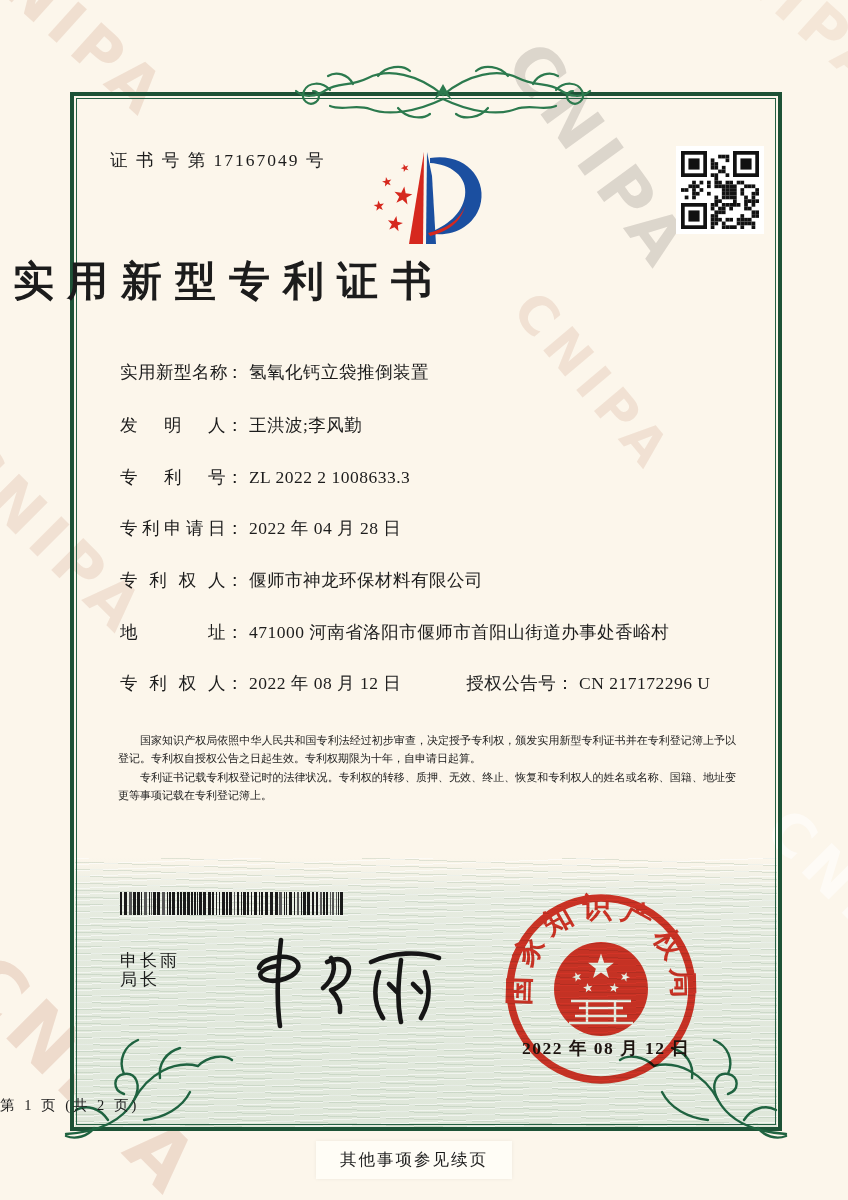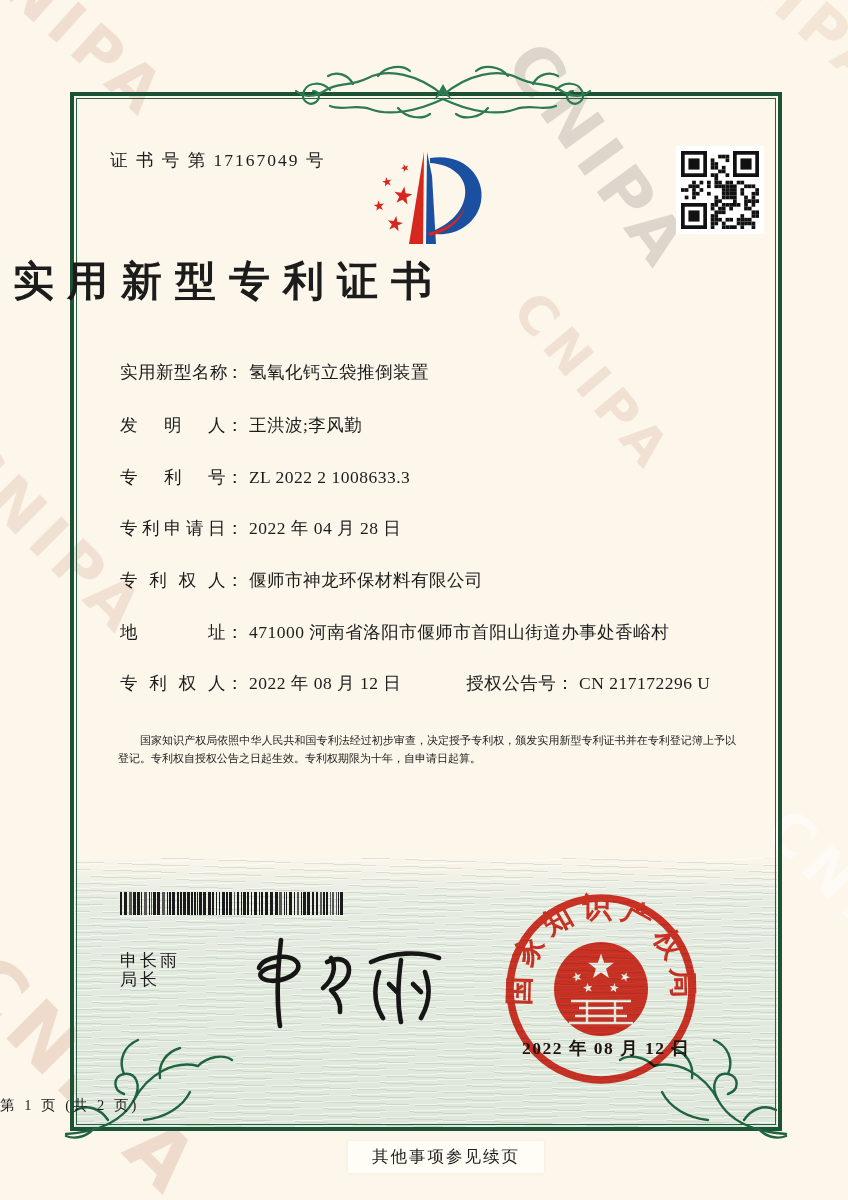--- a/index.html
+++ b/index.html
@@ -38,21 +38,21 @@
   .barcode{left:120px;top:892px;width:224px;height:23px;}
   
   .signer{left:120px;font-size:17px;letter-spacing:3px;}
   .sig{left:243px;top:928px;}
   
   .seal{left:499px;top:887px;mix-blend-mode:multiply;opacity:.95;}
   .sealdate{left:522px;top:1036px;font-size:17.5px;letter-spacing:1.5px;color:#1d1410;
             font-weight:bold;}
   
   .pageno{left:0;top:1096px;width:100%;text-align:left;font-size:14.5px;letter-spacing:3px;}
-  .note{left:348px;top:1141px;width:196px;height:32px;background:#fffdf6;
+  .note{left:316px;top:1141px;width:196px;height:38px;background:#fffdf6;
         box-shadow:0 0 4px rgba(0,0,0,.06);display:flex;align-items:center;justify-content:center;
         font-size:16.5px;letter-spacing:2px;font-family:Liberation Mono, monospace;}
   svg{display:block;}
 </style>
 </head>
 <body>
 
 <div class="wm" style="left:-58px;top:-14px;font-size:62px;color:rgba(222,186,166,.38);transform:rotate(42deg);">CNIPA</div>
 <div class="wm" style="left:672px;top:-34px;font-size:60px;color:rgba(228,196,176,.33);transform:rotate(42deg);">CNIPA</div>
 <div class="wm" style="left:468px;top:118px;font-size:66px;color:rgba(145,140,134,.30);transform:rotate(54deg);">CNIPA</div>
@@ -294,20 +294,21 @@
 </div>
 <div class="row" style="top:671px">
   <span class="flabel">专利权人</span><span>：</span>
   <span>2022 年 08 月 12 日</span>
   <span class="gaz">授权公告号</span><span>：</span>
   <span>CN 217172296 U</span>
 </div>
 
 <div class="abs paras">
   <p>国家知识产权局依照中华人民共和国专利法经过初步审查，决定授予专利权，颁发实用新型专利证书并在专利登记簿上予以登记。专利权自授权公告之日起生效。专利权期限为十年，自申请日起算。</p>
+  <p>专利证书记载专利权登记时的法律状况。专利权的转移、质押、无效、终止、恢复和专利权人的姓名或名称、国籍、地址变更等事项记载在专利登记簿上。</p>
 </div>
 
 <svg class="abs barcode" id="barcodesvg" width="224" height="23" viewBox="0 0 224 23">
     <rect x="0" y="0" width="2" height="23" fill="#1a1a1a"></rect>
     <rect x="4" y="0" width="3" height="23" fill="#1a1a1a"></rect>
     <rect x="9" y="0" width="3" height="23" fill="#555"></rect>
     <rect x="13" y="0" width="3" height="23" fill="#1a1a1a"></rect>
     <rect x="17" y="0" width="3" height="23" fill="#1a1a1a"></rect>
     <rect x="21" y="0" width="1" height="23" fill="#1a1a1a"></rect>
     <rect x="24" y="0" width="3" height="23" fill="#555"></rect>

